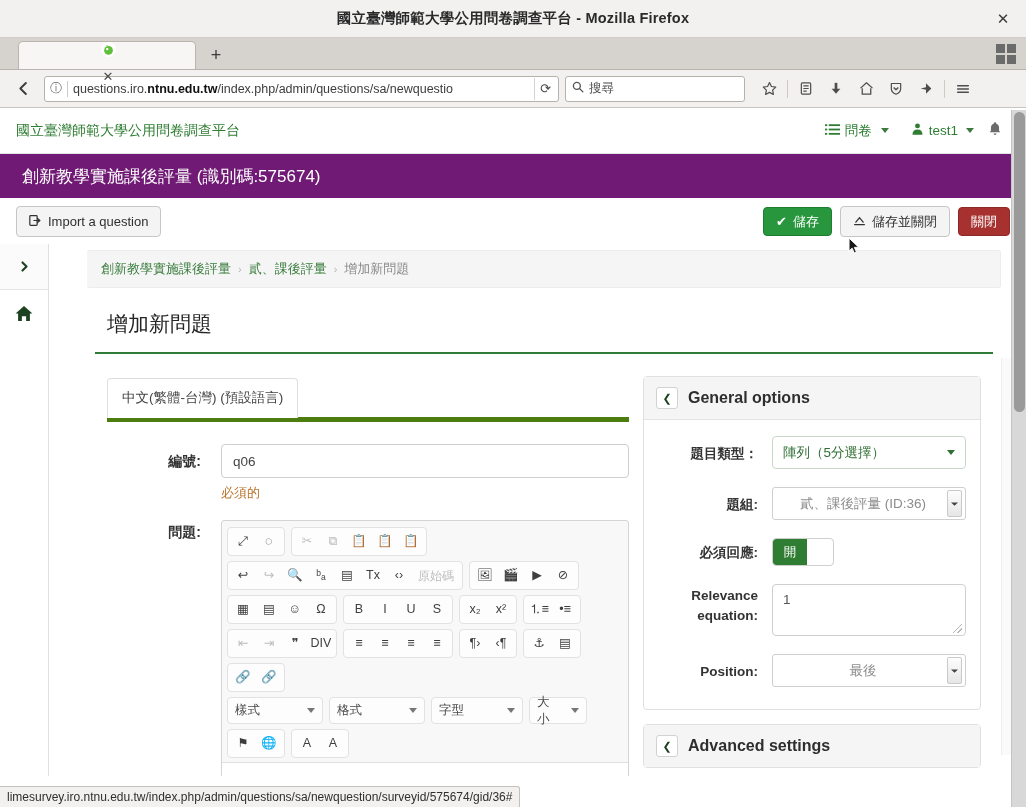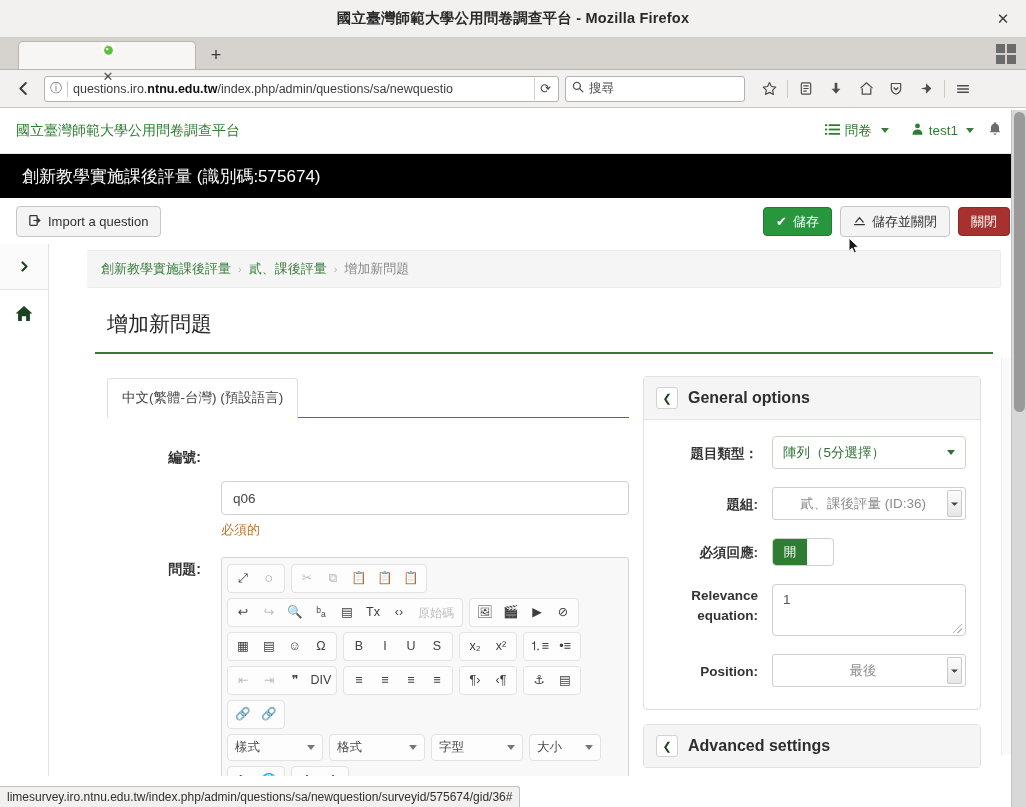--- a/index.html
+++ b/index.html
@@ -119,21 +119,21 @@
     color: #2e7d32; font-size: 13.5px; padding: 4px 6px;
   }
   .caret-d {
     width: 0; height: 0; border-left: 4.5px solid transparent;
     border-right: 4.5px solid transparent; border-top: 5px solid #3c7a3f;
     display: inline-block; margin-left: 3px;
   }
   .bell { color: #6c6c6c; font-size: 15px; padding: 4px 8px; }
 
   .survey-bar {
-    height: 44px; background: #000000;
+    height: 44px; background: #701a75;
     display: flex; align-items: center; padding: 0 22px;
     color: #ffffff;
   }
   .survey-title { font-size: 17px; }
 
   .action-bar {
     height: 46px; background: #ffffff;
     display: flex; align-items: center; padding: 0 16px;
     position: relative;
   }
@@ -173,37 +173,37 @@
   .panel { margin: 0 25px 0 38px; padding: 0 8px; }
   .page-title {
     font-size: 21px; color: #262626; padding: 22px 12px 14px 12px;
     border-bottom: 2px solid #2f7a34;
   }
 
   .form-row { display: flex; gap: 0; padding: 0 12px; }
   .form-left { flex: 1 1 auto; max-width: 548px; padding-top: 24px; }
   .form-right { width: 352px; flex: 0 0 352px; padding-top: 22px; padding-left: 14px; }
 
-  .lang-tabs { border-bottom: 1px solid #4d7c0f; display: flex; }
+  .lang-tabs { border-bottom: 5px solid #4d7c0f; display: flex; }
   .lang-tab {
     border: 1px solid #dedede; border-bottom: 1px solid #ffffff;
     background: #ffffff; border-radius: 4px 4px 0 0;
     padding: 10px 14px; font-size: 13.5px; color: #444; margin-bottom: -1px;
   }
 
   .fgroup { display: flex; align-items: flex-start; margin-top: 22px; }
   .flabel {
     width: 114px; flex: 0 0 114px; text-align: right; padding-right: 20px;
     font-size: 14px; font-weight: bold; color: #333; padding-top: 9px;
   }
   .fctrl { flex: 1 1 auto; }
   .text-input {
     width: 100%; height: 34px; border: 1px solid #cfcfcf; border-radius: 4px;
     padding: 0 11px; font-size: 13.5px; color: #444; background: #fff;
-    display: flex; align-items: center; margin-top: 41px;
+    display: flex; align-items: center;
   }
   .help-req { color: #b9742c; font-size: 13px; margin-top: 6px; }
 
   
   .ck {
     border: 1px solid #d4d4d4; border-radius: 3px; background: #f8f8f8;
     width: 100%;
   }
   .ck-toolbar { padding: 6px 5px 4px 5px; display: flex; flex-wrap: wrap; gap: 5px 6px; }
   .tb-row { display: flex; flex-wrap: wrap; gap: 6px; width: 100%; }
@@ -620,21 +620,21 @@
                             <span class="caret-d"></span>
                           </div>
                           <div class="tb-combo" style="width: 96px;">
                             <span>格式</span>
                             <span class="caret-d"></span>
                           </div>
                           <div class="tb-combo" style="width: 92px;">
                             <span>字型</span>
                             <span class="caret-d"></span>
                           </div>
-                          <div class="tb-combo" style="width: 72px;">
+                          <div class="tb-combo" style="width: 58px;">
                             <span>大小</span>
                             <span class="caret-d"></span>
                           </div>
                         </div>
                         <div class="tb-row">
                           <div class="tb-group">
                             <div class="tb-btn">⚑</div>
                             <div class="tb-btn">🌐</div>
                           </div>
                           <div class="tb-group">

